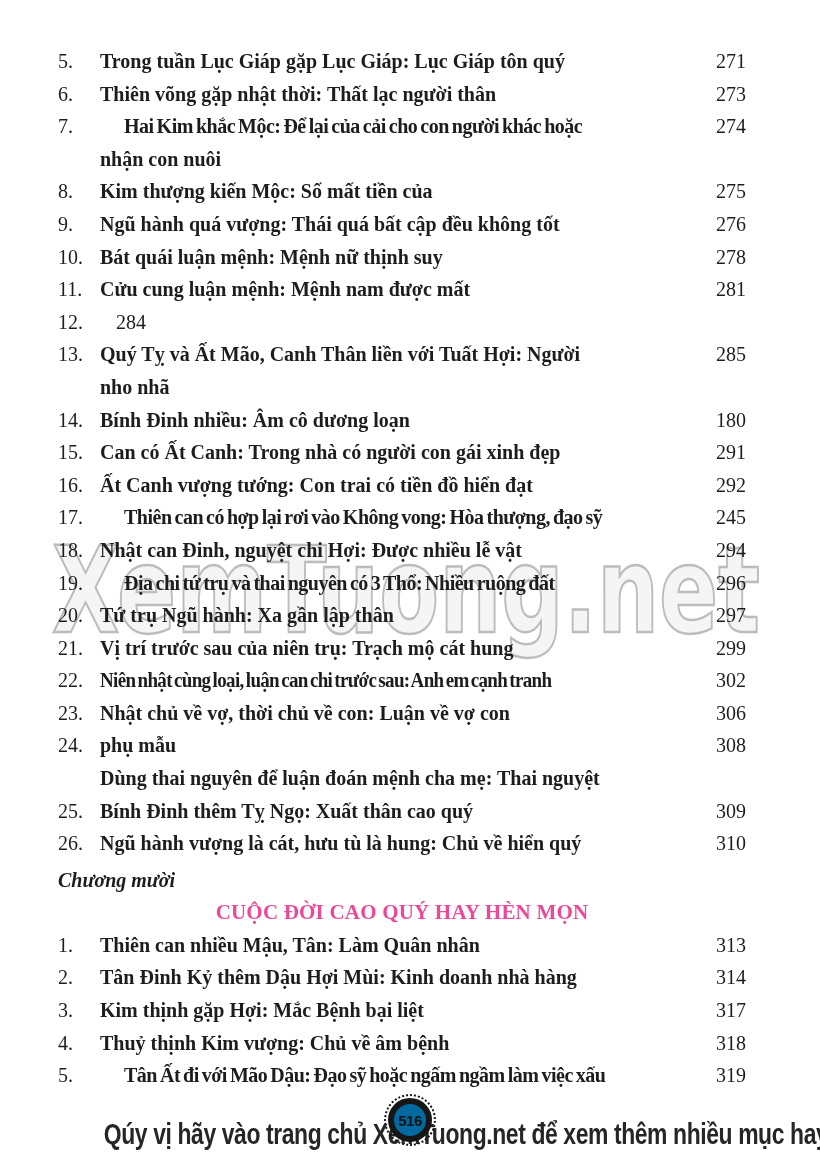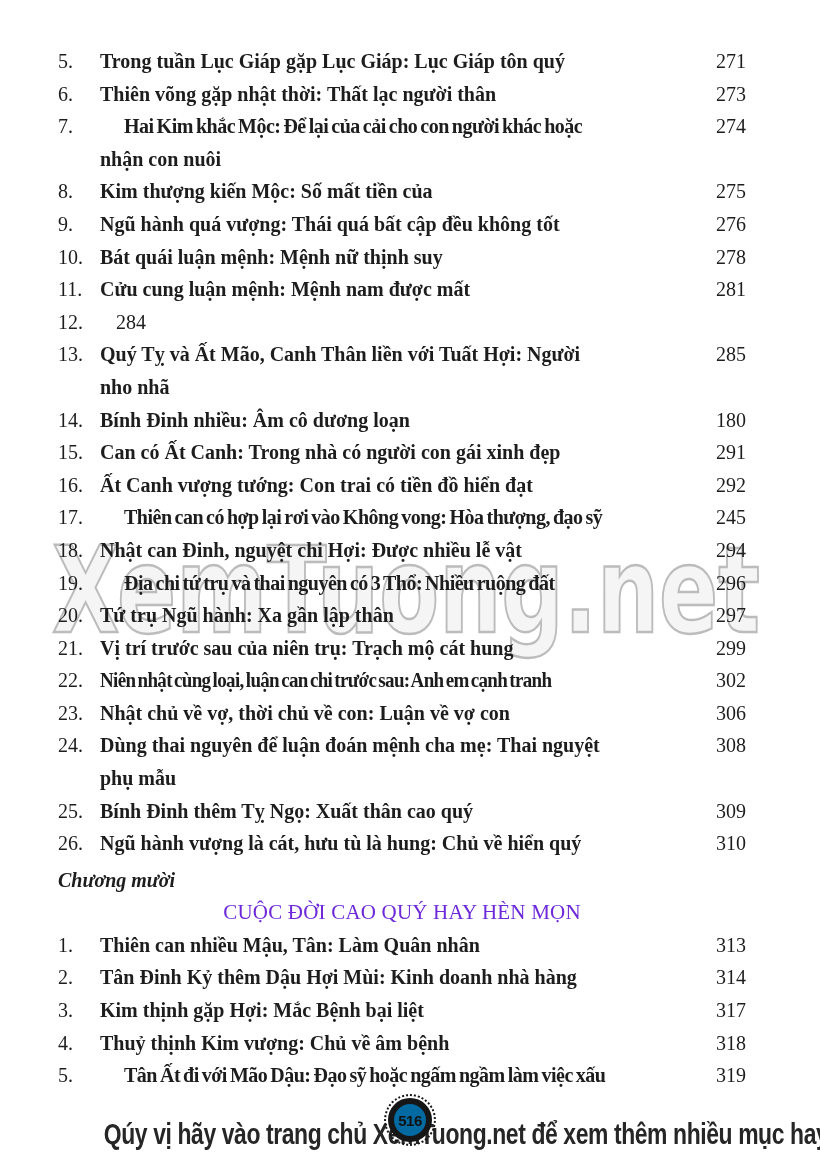--- a/index.html
+++ b/index.html
@@ -20,22 +20,22 @@
   .title{flex:1 1 auto;min-width:0;padding-right:6px;font-weight:bold;}
   .line{display:block;white-space:nowrap;}
   .tight{letter-spacing:-0.5px;word-spacing:-1.5px;margin-left:24px;}
   .very-tight{letter-spacing:-0.7px;word-spacing:-2px;transform:scaleX(0.95);transform-origin:left center;}
   .pg{flex:0 0 46px;text-align:right;}
   .kicker{
     font-weight:bold;font-style:italic;
     font-size:20px;line-height:31px;margin-top:5px;
   }
   .chapter-title{
-    text-align:center;font-weight:normal;font-size:21px;line-height:33px;
-    letter-spacing:0.2px;color:#6d28d9;
+    text-align:center;font-weight:bold;font-size:21px;line-height:33px;
+    letter-spacing:0.2px;color:#ec4899;
   }
   
   .stamp{
     position:absolute;left:50%;top:1098px;transform:translateX(-50%);
     width:32px;height:32px;border-radius:50%;
     background:#0369a1;border:6px solid #161616;z-index:3;
     display:flex;align-items:center;justify-content:center;
   }
   .stamp::before{
     content:"";position:absolute;inset:-10px;border-radius:50%;
@@ -211,22 +211,22 @@
     <span class="num">23.</span>
     <span class="title">
           <span class="line">Nhật chủ về vợ, thời chủ về con: Luận về vợ con</span>
         </span>
     <span class="pg">306</span>
   </div>
 
   <div class="row">
     <span class="num">24.</span>
     <span class="title">
+          <span class="line">phụ mẫu</span>
           <span class="line">Dùng thai nguyên để luận đoán mệnh cha mẹ: Thai nguyệt</span>
-          <span class="line">phụ mẫu</span>
         </span>
     <span class="pg">308</span>
   </div>
 
   <div class="row">
     <span class="num">25.</span>
     <span class="title">
           <span class="line">Bính Đinh thêm Tỵ Ngọ: Xuất thân cao quý</span>
         </span>
     <span class="pg">309</span>

